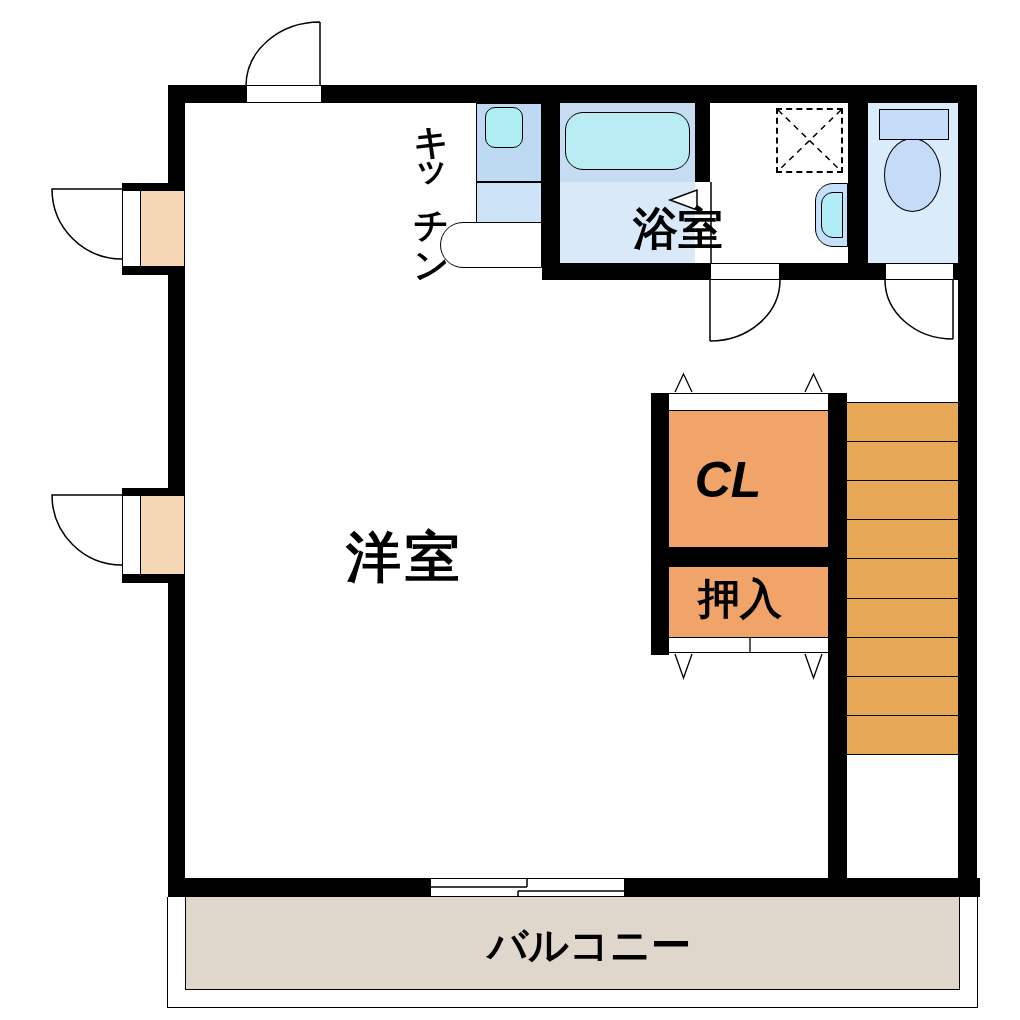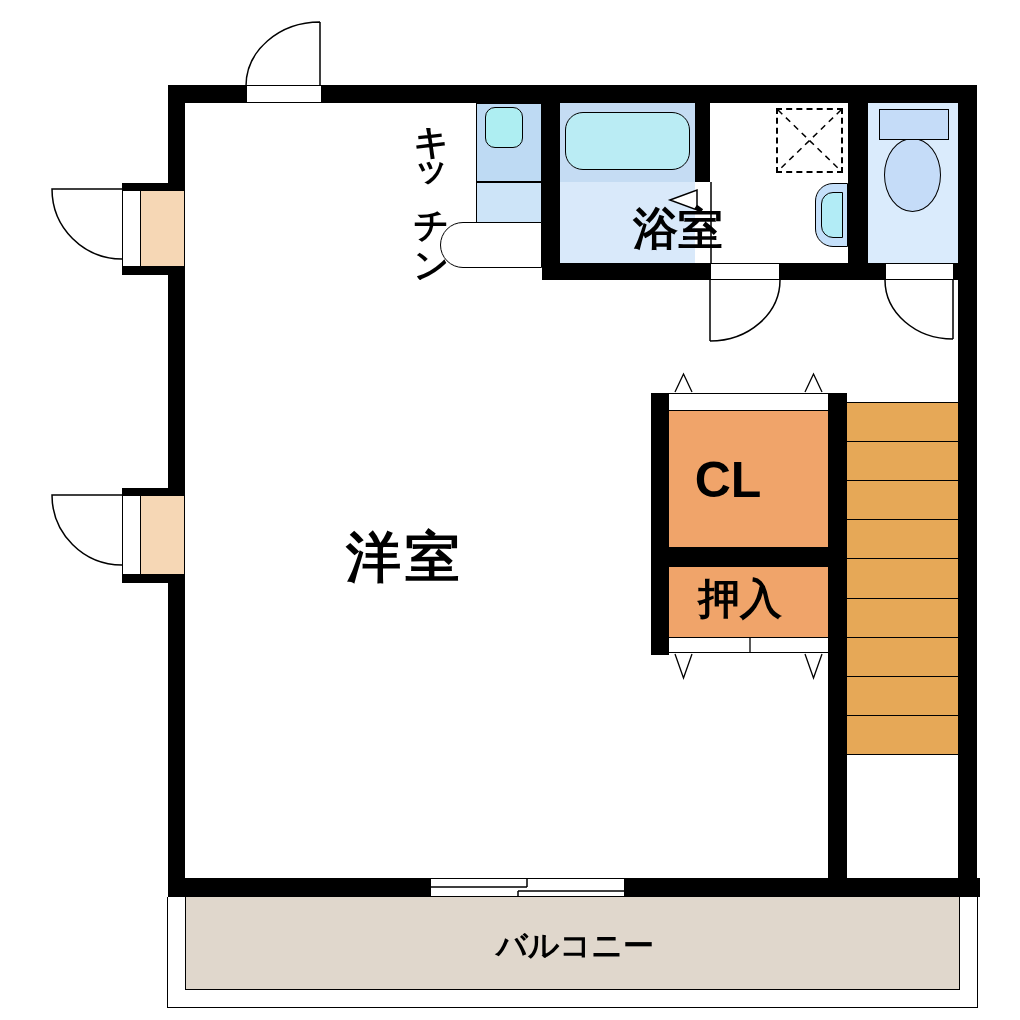--- a/index.html
+++ b/index.html
@@ -163,16 +163,16 @@
       <path d="M805,392 L813.5,374 L822,392" fill="#fff"></path>
       <path d="M675,654 L683.5,678 L692,654" fill="#fff"></path>
       <path d="M805,654 L813.5,678 L822,654" fill="#fff"></path>
       <path d="M750,638 L750,652"></path>
     </g>
   </svg>
 
   <div class="label" style="left:405px;top:557px;font-size:55px;letter-spacing:4px;text-align:center;">洋室</div>
   <div class="label" style="left:432px;top:186px;font-size:35px;writing-mode:vertical-rl;text-orientation:upright;letter-spacing:2px;">キッチン</div>
   <div class="label" style="left:630px;top:228px;font-size:45px;margin-left:48px;">浴室</div>
-  <div class="label" style="left:728px;top:480px;font-size:50px;">CL</div>
+  <div class="label" style="left:728px;top:480px;font-size:50px;font-style:italic;">CL</div>
   <div class="label" style="left:740px;top:602px;font-size:42px;font-family:Liberation Mono, monospace;">押入</div>
-  <div class="label" style="left:575px;top:945px;font-size:31px;">バルコニー</div>
+  <div class="label" style="left:589px;top:945px;font-size:40px;">バルコニー</div>
 </div>
 
 </body></html>

